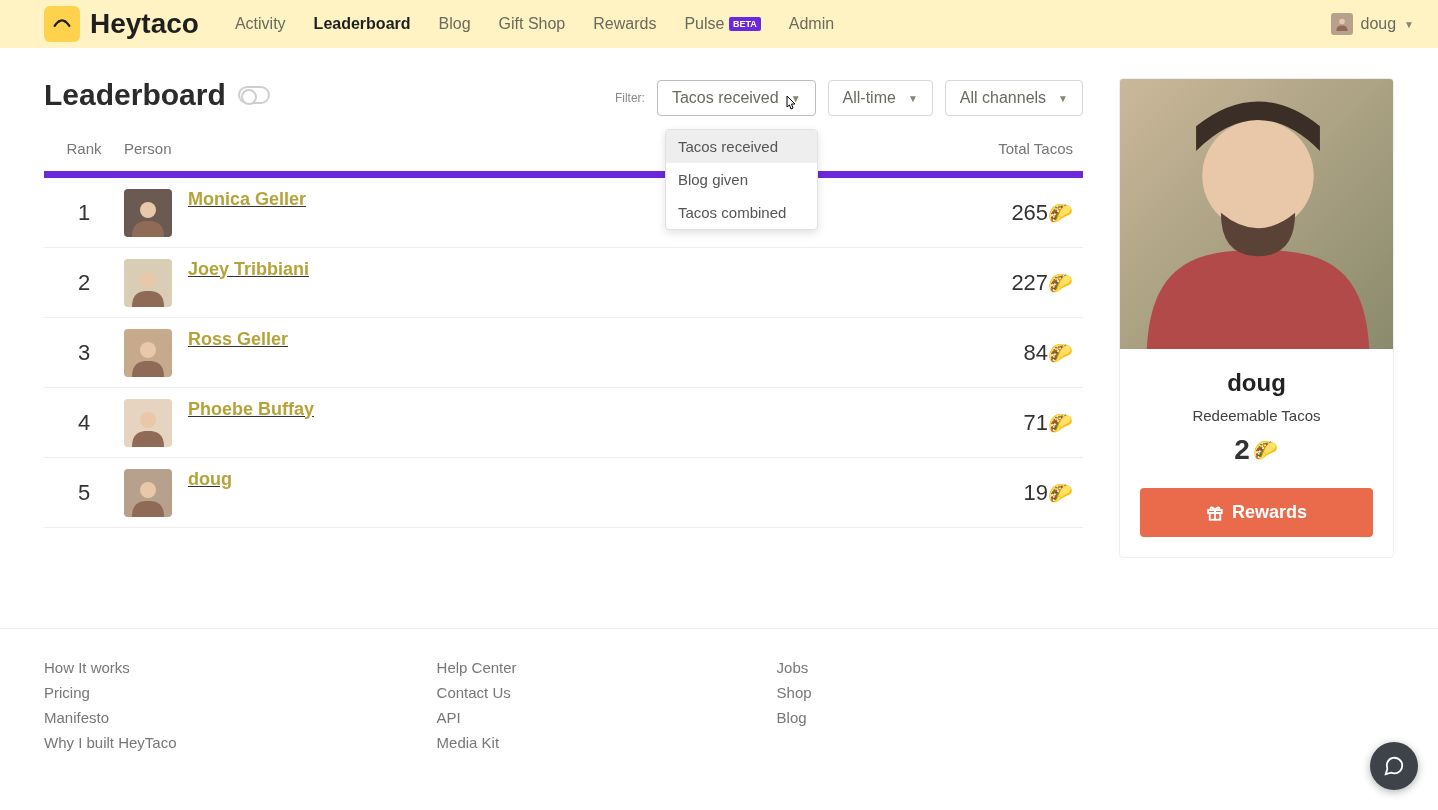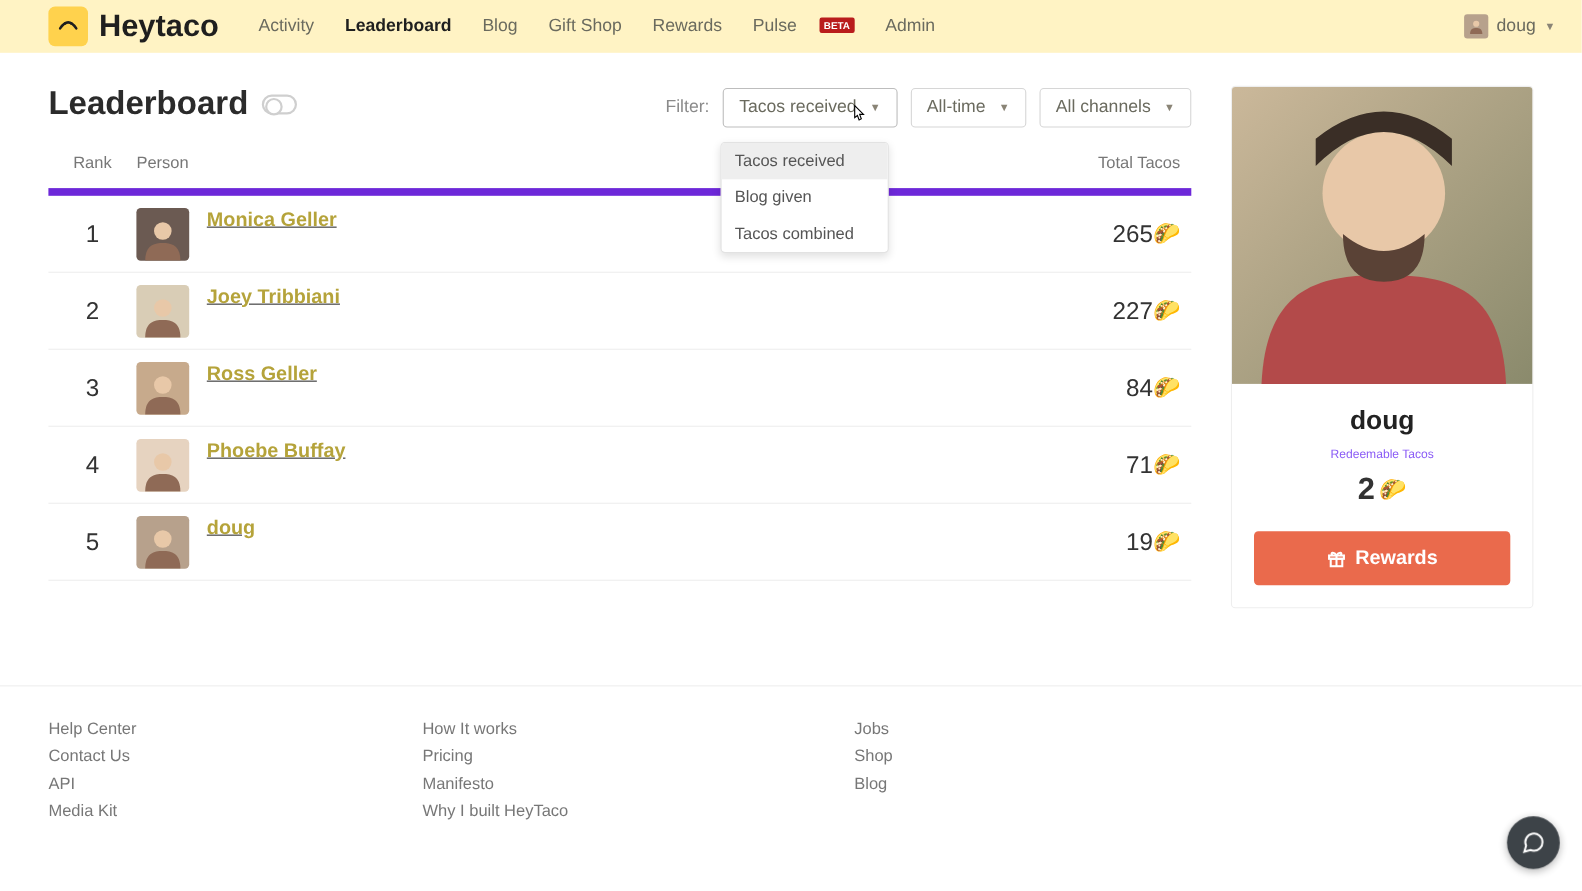--- a/index.html
+++ b/index.html
@@ -36,22 +36,22 @@
     flex:1;
   }
   .nav a {
     color:#6a6a5e;
     font-size:16px;
     text-decoration:none;
     cursor:pointer;
   }
   .nav a.active { font-weight:700; color:#1f1f1f;}
   .beta {
-    background:#b91c1c;color:#fff;font-size:9px;font-weight:700;
-    padding:2px 4px;border-radius:2px;margin-left:16px;position:relative;top:-2px;
+    background:#6d28d9;color:#fff;font-size:9px;font-weight:700;
+    padding:2px 4px;border-radius:2px;margin-left:0;position:relative;top:-2px;
   }
   .userbox{display:flex;align-items:center;gap:8px;color:#6a6a5e;cursor:pointer;}
   .mini-avatar{width:22px;height:22px;border-radius:3px;background:#b7a18c;display:flex;align-items:center;justify-content:center;}
   .mini-avatar svg{width:14px;height:14px;}
   .caret{font-size:10px;color:#8a8476;}
 
   
   .main { display:flex; padding: 30px 44px 50px 44px; gap:36px;}
   .left { flex:1; position:relative;}
   .right {width:275px;}
@@ -64,21 +64,21 @@
   }
   .toggle::after{
     content:"";position:absolute;left:1px;top:1px;width:12px;height:12px;
     border:2px solid #cfcfcf;border-radius:50%;background:#fff;
   }
 
   .filters {
     position:absolute; top:2px; right:0;
     display:flex;align-items:center;gap:12px;
   }
-  .filter-label{color:#8a8a8a;font-size:16px;}
+  .filter-label{color:#8a8a8a;font-size:12px;}
   .dropdown{
     border:1px solid #d6d6d6;border-radius:4px;
     padding:8px 14px; display:flex;align-items:center;gap:12px;
     color:#6a6a5e;cursor:pointer;background:#fff;font-size:16px;
   }
   .dropdown.open{border-color:#bdbdbd;}
   .arrow-down{font-size:10px;color:#8a8476;}
 
   .menu{
     position:absolute; top:49px; left:50px;
@@ -115,21 +115,21 @@
   .person-name{color:#b5a33a;font-size:18px;font-weight:600;cursor:pointer;}
   .total-val{font-size:22px;color:#333;display:flex;align-items:center;justify-content:flex-end;gap:0;}
   .taco{font-size:20px;}
 
   
   .card{background:#fff;border-radius:4px;overflow:hidden;border:1px solid #eee;}
   .big-avatar{width:275px;height:270px;background:linear-gradient(135deg,#cbb89a,#8a8a6c);display:flex;align-items:flex-end;justify-content:center;overflow:hidden;}
   .big-avatar svg{width:260px;height:260px;}
   .card-body{padding:20px;text-align:center;}
   .card-name{font-size:24px;font-weight:700;color:#222;margin-bottom:10px;}
-  .card-sub{color:#8b5cf6;font-size:11px;margin-bottom:10px;}
+  .card-sub{color:#404040;font-size:15px;margin-bottom:10px;}
   .card-count{font-size:28px;font-weight:700;display:flex;align-items:center;justify-content:center;gap:4px;}
   .rewards-btn{
     margin-top:22px;background:#ea6a4c;color:#fff;border:none;width:100%;
     padding:14px;font-size:18px;font-weight:700;border-radius:4px;cursor:pointer;
     display:flex;align-items:center;justify-content:center;gap:8px;
   }
 
   
   .footer-sep{border-top:1px solid #eee;margin-top:20px;}
   .footer{
@@ -342,32 +342,32 @@
             </svg>
           <span>Rewards</span>
         </button>
       </div>
     </div>
   </div>
 </div>
 
 <div class="footer-sep"></div>
 <div class="footer">
+  <div class="footer-col" id="fcol1">
+      <a>How It works</a>
+      <a>Pricing</a>
+      <a>Manifesto</a>
+      <a>Why I built HeyTaco</a>
+    </div>
   <div class="footer-col" id="fcol2">
       <a>Help Center</a>
       <a>Contact Us</a>
       <a>API</a>
       <a>Media Kit</a>
     </div>
-  <div class="footer-col" id="fcol1">
-      <a>How It works</a>
-      <a>Pricing</a>
-      <a>Manifesto</a>
-      <a>Why I built HeyTaco</a>
-    </div>
   <div class="footer-col" id="fcol3">
       <a>Jobs</a>
       <a>Shop</a>
       <a>Blog</a>
     </div>
 </div>
 
 <div class="help-bubble">
   <svg viewBox="0 0 24 24" fill="none" stroke="#fff" stroke-width="2">
       <path d="M21 11.5a8.38 8.38 0 0 1-8.5 8.5 8.5 8.5 0 0 1-3.5-.74L3 21l1.74-6A8.5 8.5 0 1 1 21 11.5z"></path>

